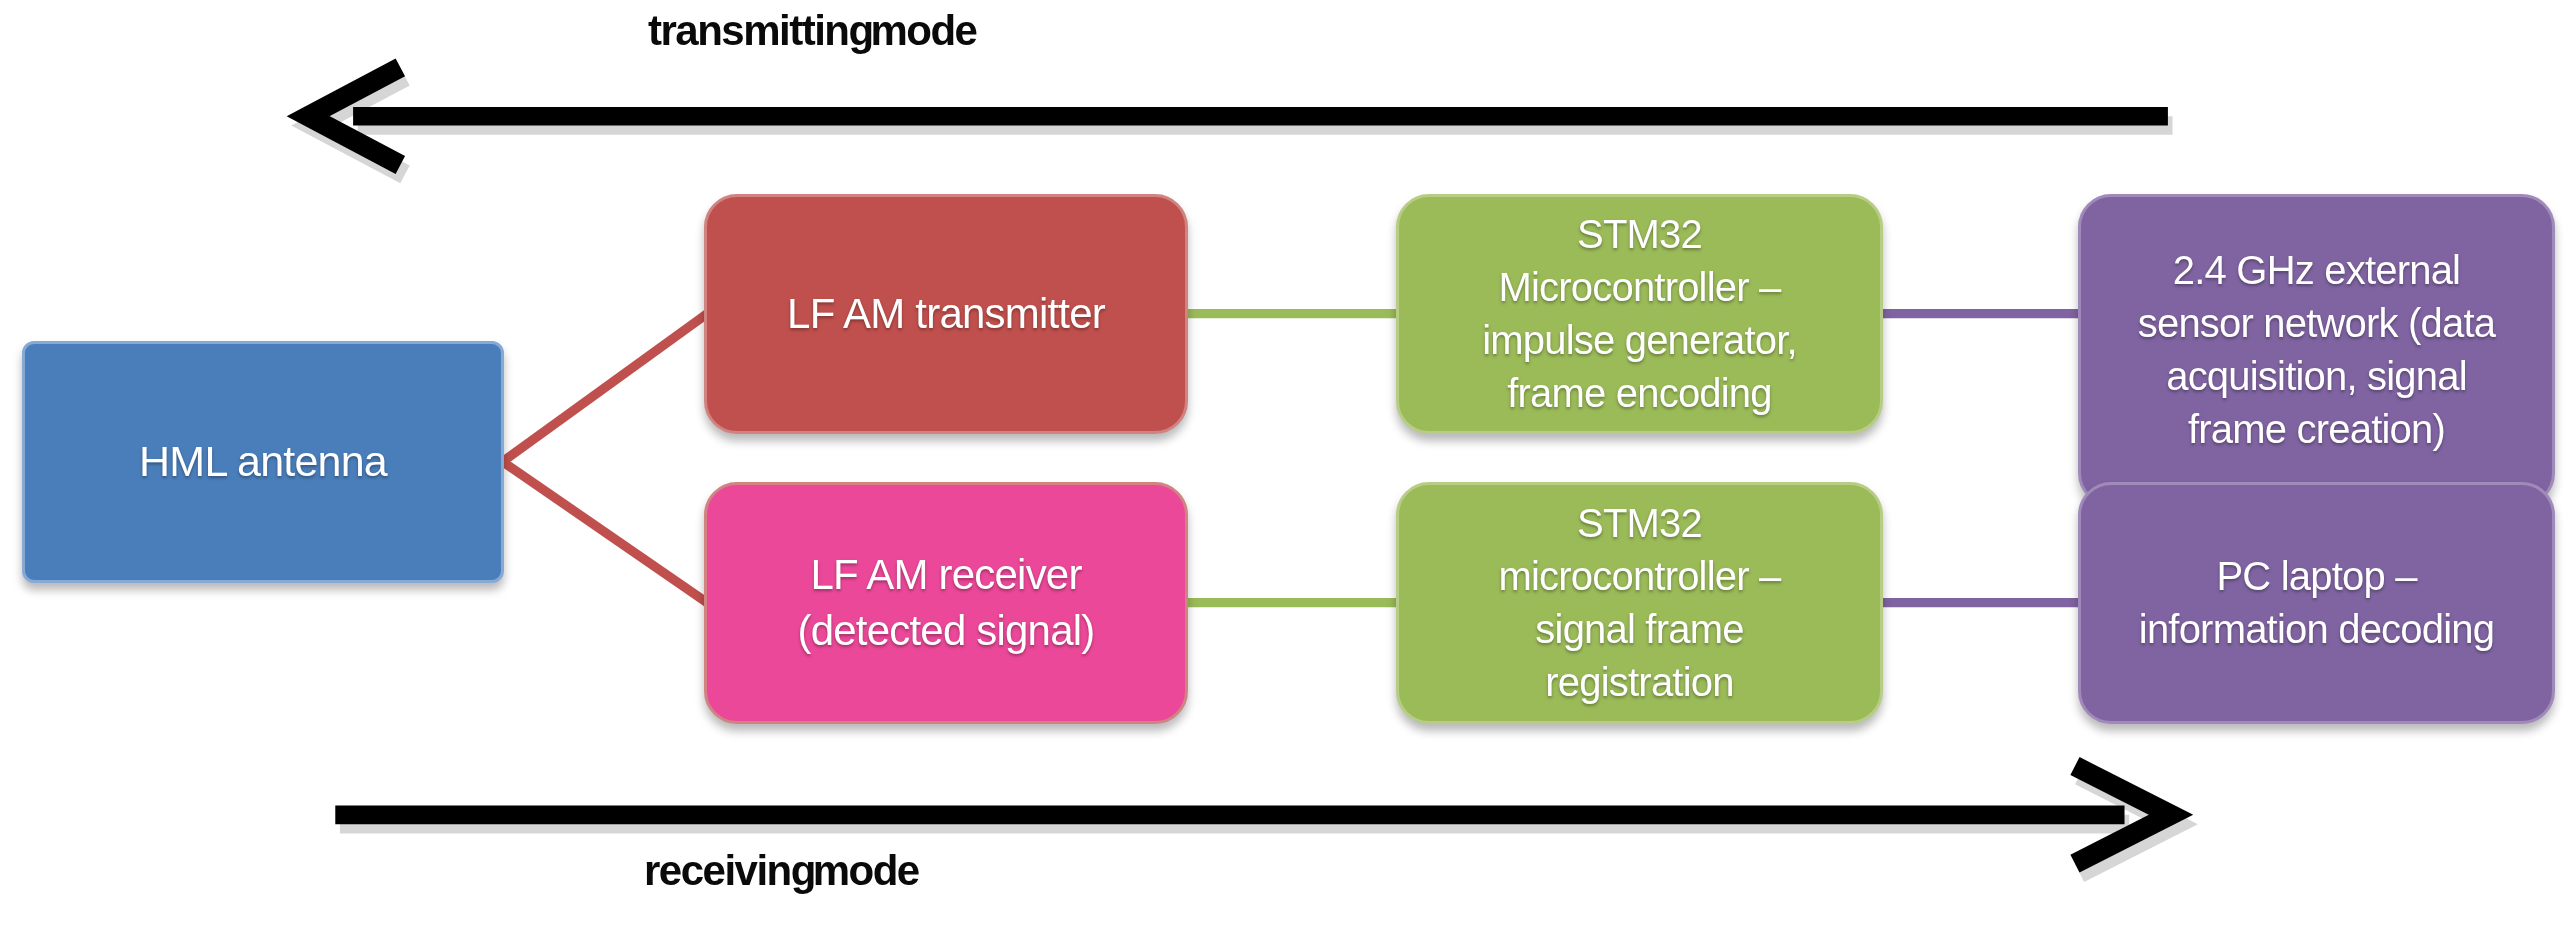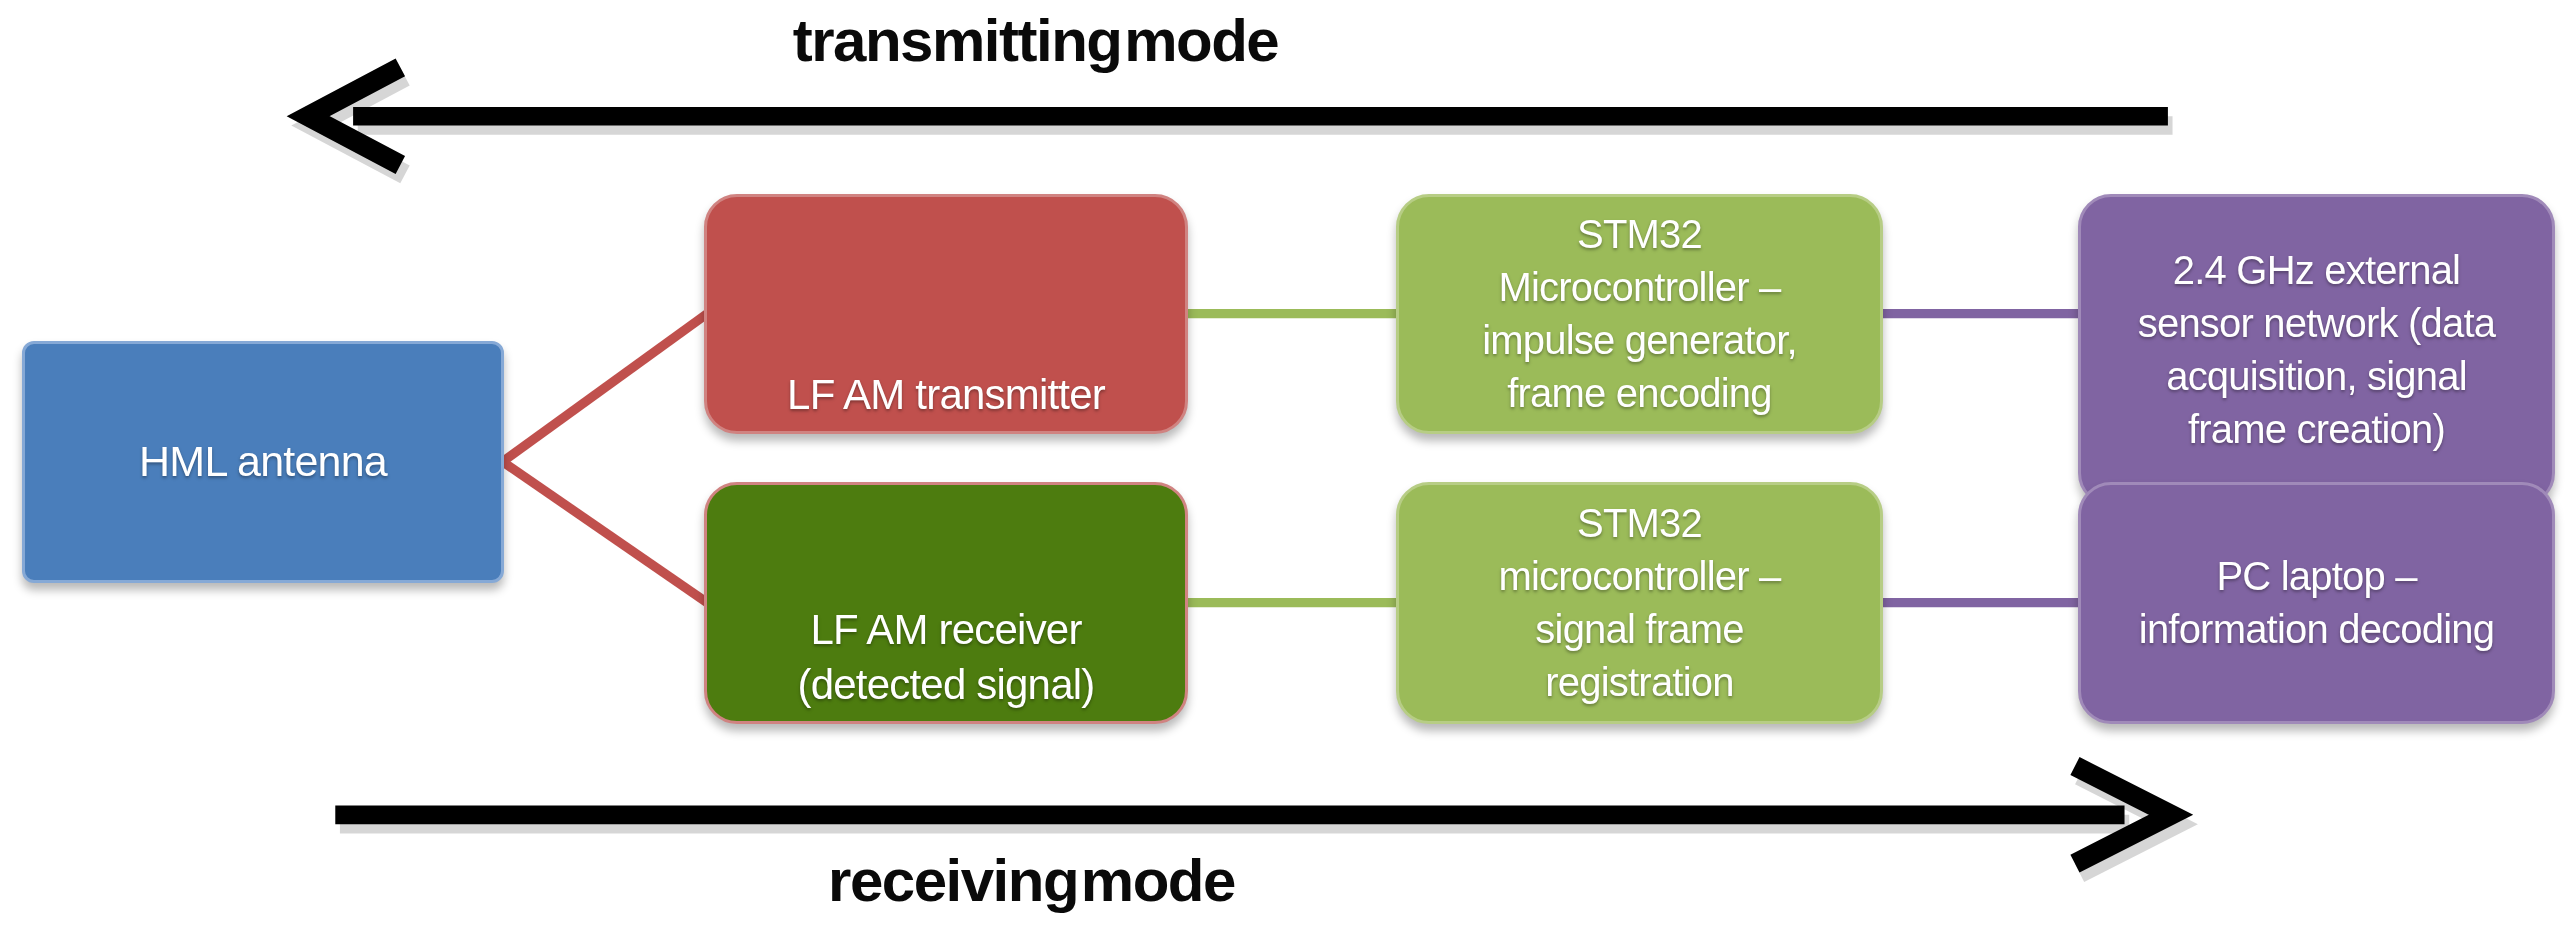--- a/index.html
+++ b/index.html
@@ -9,23 +9,22 @@
     background:#ffffff;
     overflow:hidden;
     font-family:"Liberation Sans", sans-serif;
   }
   .connector-layer{
     position:absolute;left:0;top:0;width:2576px;height:938px;
   }
   .mode-label{
     position:absolute;
     width:775px;
-    text-align:center;
     font-weight:700;
-    font-size:60px;
+    font-size:42px;
     line-height:1.05;
     letter-spacing:-1.5px;
     word-spacing:-12.4px;
     color:#0a0a0a;
   }
   .mode-label.top{left:648px;top:9.3px;}
   .mode-label.bottom{left:644px;top:849px;}
   .node{
     position:absolute;
     box-sizing:border-box;
@@ -41,21 +40,21 @@
     text-align:center;
     color:#ffffff;
     font-weight:400;
     font-size:40px;
     line-height:1.33;
     letter-spacing:-0.8px;
     text-shadow:0 2.3px 3.1px rgba(0,0,0,0.35);
   }
   
   .node.blue  {border:3.1px solid #86a9d6;}
-  .node.red   {border:3.1px solid #d08381;align-items:flex-end;}
+  .node.red   {border:3.1px solid #d08381;}
   .node.green {border:3.1px solid #b7cd85;}
   .node.purple{border:3.1px solid #a08ab9;}
 
   .node.antenna          {left:22px;  top:341px; width:482px; height:242px;}
   .node.antenna .node-label{font-size:43px;}
   .node.transmitter      {left:704px; top:194px; width:484px; height:240px;}
   .node.transmitter .node-label{font-size:42px;}
   .node.receiver         {left:704px; top:482px; width:484px; height:242px;}
   .node.receiver .node-label{font-size:42px;}
   .node.mcu-encoder      {left:1396px;top:194px; width:487px; height:240px;}
@@ -103,21 +102,21 @@
   <div class="mode-label bottom" data-bind="modes.receiving.label">receiving mode</div>
 
   <div class="node blue antenna" data-bind-bg="nodes.antenna.color" style="background: rgb(74, 126, 187); border-radius: 12px;">
     <span class="node-label" data-bind="nodes.antenna.label">HML antenna</span>
   </div>
 
   <div class="node red transmitter" data-bind-bg="nodes.transmitter.color" style="background: rgb(192, 80, 77);">
     <span class="node-label" data-bind="nodes.transmitter.label">LF AM transmitter</span>
   </div>
 
-  <div class="node red receiver" data-bind-bg="nodes.receiver.color" style="background: #4d7c0f;">
+  <div class="node red receiver" data-bind-bg="nodes.receiver.color" style="background: #ec4899;">
     <span class="node-label" data-bind="nodes.receiver.label">LF AM receiver
 (detected signal)</span>
   </div>
 
   <div class="node green mcu-encoder" data-bind-bg="nodes.mcu_encoder.color" style="background: rgb(155, 187, 89);">
     <span class="node-label" data-bind="nodes.mcu_encoder.label">STM32
 Microcontroller –
 impulse generator,
 frame encoding</span>
   </div>

